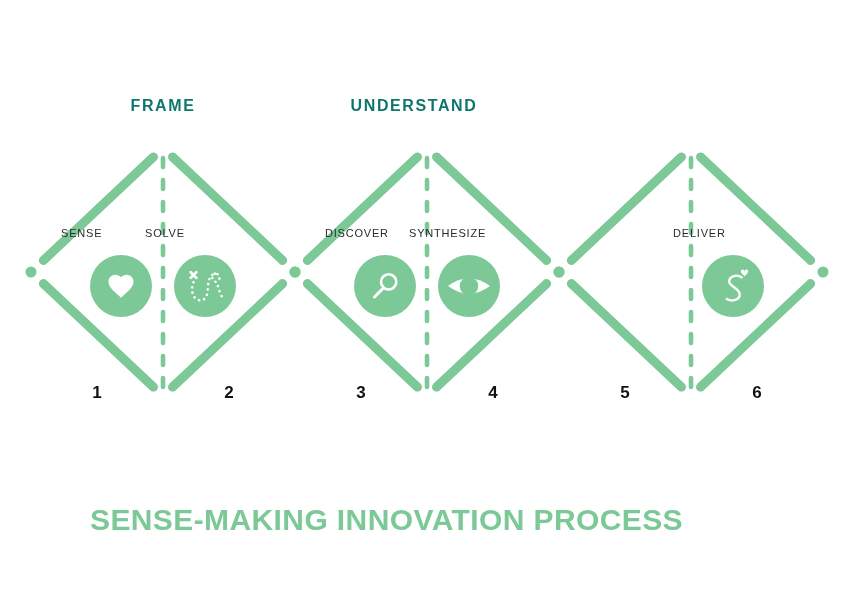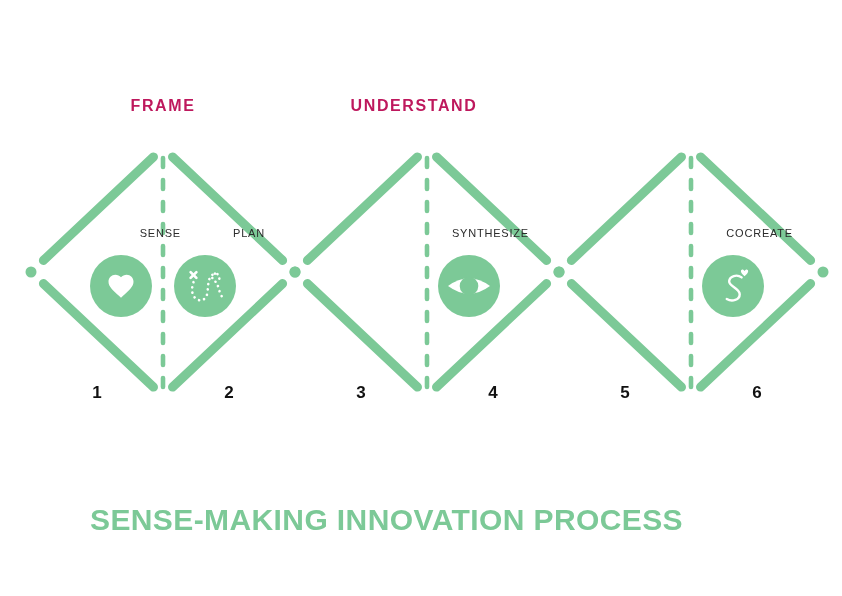--- a/index.html
+++ b/index.html
@@ -15,35 +15,35 @@
   }
 
   .phase-header {
     position: absolute;
     top: 97px;
     width: 280px;
     text-align: center;
     font-size: 16px;
     font-weight: 700;
     letter-spacing: 1.6px;
-    color: #be185d;
+    color: #0f766e;
   }
 
   .diamond-svg {
     position: absolute;
     top: 140px;
     width: 280px;
     height: 264px;
   }
 
   .step-col {
     position: absolute;
     top: 227px;
     width: 120px;
-    text-align: right;
+    text-align: left;
   }
   .step-label {
     font-size: 11px;
     font-weight: 400;
     letter-spacing: 0.8px;
     color: #2b2b2b;
     line-height: 13px;
   }
   .step-circle {
     width: 62px;
@@ -123,46 +123,57 @@
   <div class="step-col" style="left:61px">
     <div class="step-label">SENSE</div>
     <div class="step-circle">
       <svg width="30" height="30" viewBox="0 0 24 24">
         <path fill="#ffffff" d="M12 21.35l-1.45-1.32C5.4 15.36 2 12.28 2 8.5 2 5.42 4.42 3 7.5 3c1.74 0 3.41.81 4.5 2.09C13.09 3.81 14.76 3 16.5 3 19.58 3 22 5.42 22 8.5c0 3.78-3.4 6.86-8.55 11.54L12 21.35z"></path>
       </svg>
     </div>
   </div>
 
   <div class="step-col" style="left:145px">
-    <div class="step-label">PLAN</div>
+    <div class="step-label">SOLVE</div>
     <div class="step-circle">
       <svg width="46" height="46" viewBox="0 0 48 48">
         <g stroke="#ffffff" fill="none" stroke-linecap="round">
           <line x1="9" y1="9.5" x2="15" y2="15.5" stroke-width="2.8"></line>
           <line x1="15" y1="9.5" x2="9" y2="15.5" stroke-width="2.8"></line>
           <path stroke-width="2.7" stroke-dasharray="0.1 5.4" d="M12 20 C9.5 27 10 34 15 37.5 C20 41 25.5 38 26.5 31 C27.5 23.5 27 16 31.5 12.5 C35.5 9.5 40 12 39 16.2 C38 20.5 32.8 20.5 31.8 16.8 C31 13.8 33.3 11 36.3 10.3 M37.5 24 C38.8 29.5 40.8 34 43 37.2"></path>
         </g>
       </svg>
     </div>
   </div>
 
+  <div class="step-col" style="left:325px">
+    <div class="step-label">DISCOVER</div>
+    <div class="step-circle">
+      <svg width="44" height="44" viewBox="0 0 48 48">
+        <g stroke="#ffffff" fill="none" stroke-linecap="round">
+          <circle cx="28" cy="19.5" r="8.3" stroke-width="2.9"></circle>
+          <line x1="22" y1="26.5" x2="12.5" y2="36" stroke-width="3.3"></line>
+        </g>
+      </svg>
+    </div>
+  </div>
 
   <div class="step-col" style="left:409px">
     <div class="step-label">SYNTHESIZE</div>
     <div class="step-circle">
       <svg width="50" height="50" viewBox="0 0 50 50">
         <path fill="#ffffff" d="M4 25 Q25 9.5 46 25 Q25 40.5 4 25 Z"></path>
         <circle cx="25" cy="25" r="9.3" fill="#7cc997"></circle>
       </svg>
     </div>
   </div>
 
 
   <div class="step-col" style="left:673px">
-    <div class="step-label">COCREATE</div>
+    <div class="step-label">DELIVER</div>
     <div class="step-circle">
       <svg width="46" height="46" viewBox="0 0 48 48">
         <path stroke="#ffffff" fill="none" stroke-width="2.5" stroke-linecap="round" d="M33 15 C28 11.5 20.5 13.5 20 19 C19.5 24.5 31 26 31 32.5 C31 38.5 23 41 17.5 37.5"></path>
         <path fill="#ffffff" transform="translate(31,5) scale(0.42)" d="M12 21 C6 16 3 12 3 8.5 C3 5.5 5.5 3.5 8 4.5 C10 5.3 11.3 7 12 8 C12.7 7 14 5.3 16 4.5 C18.5 3.5 21 5.5 21 8.5 C21 12 18 16 12 21 Z"></path>
       </svg>
     </div>
   </div>
 
   <div class="step-number" style="left:77px">1</div>
   <div class="step-number" style="left:209px">2</div>

